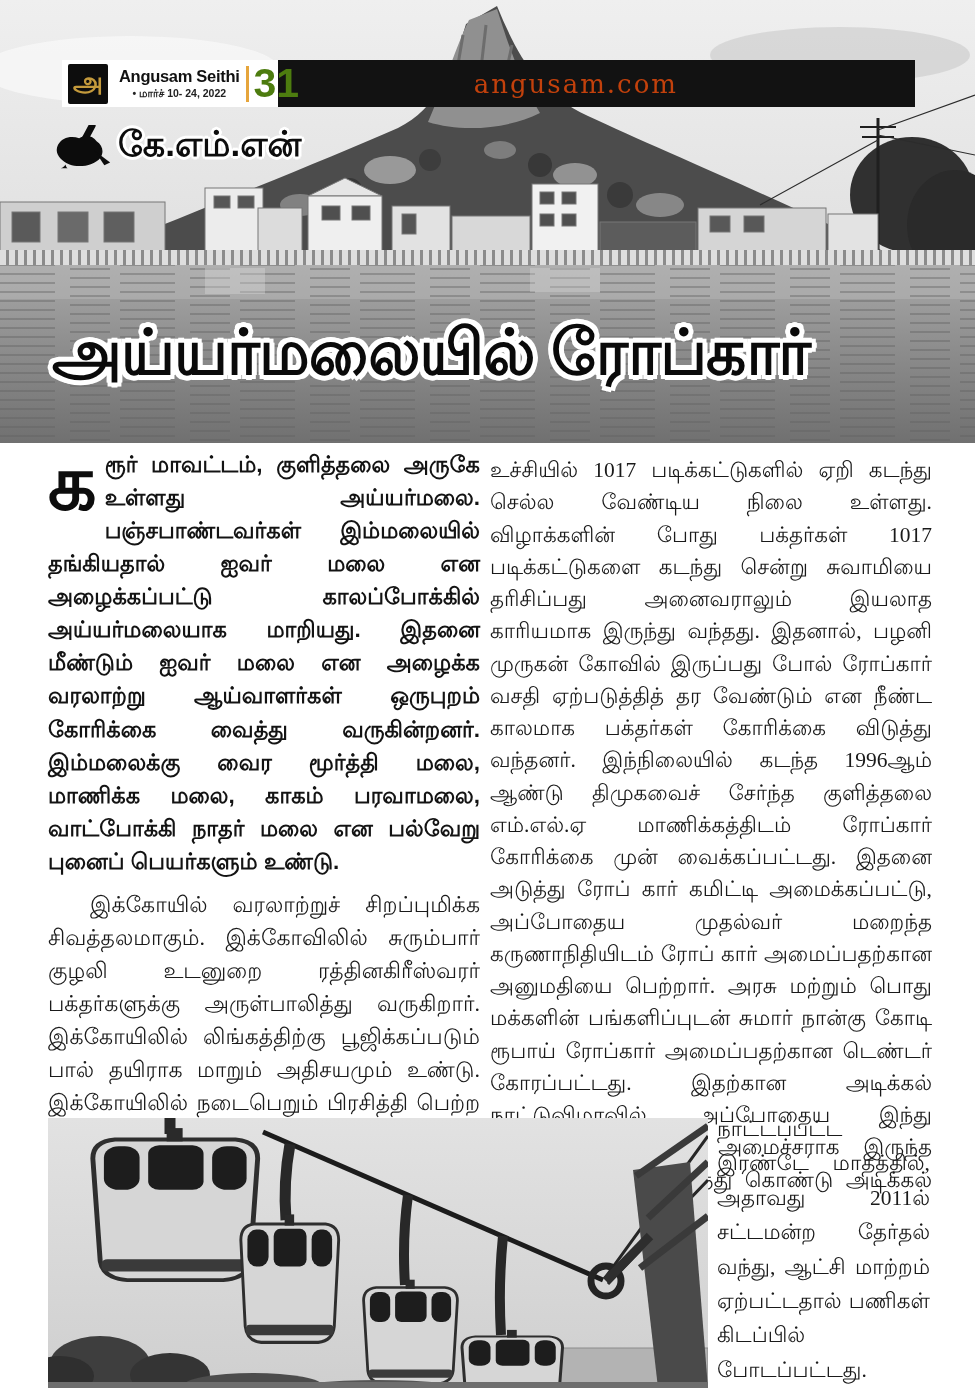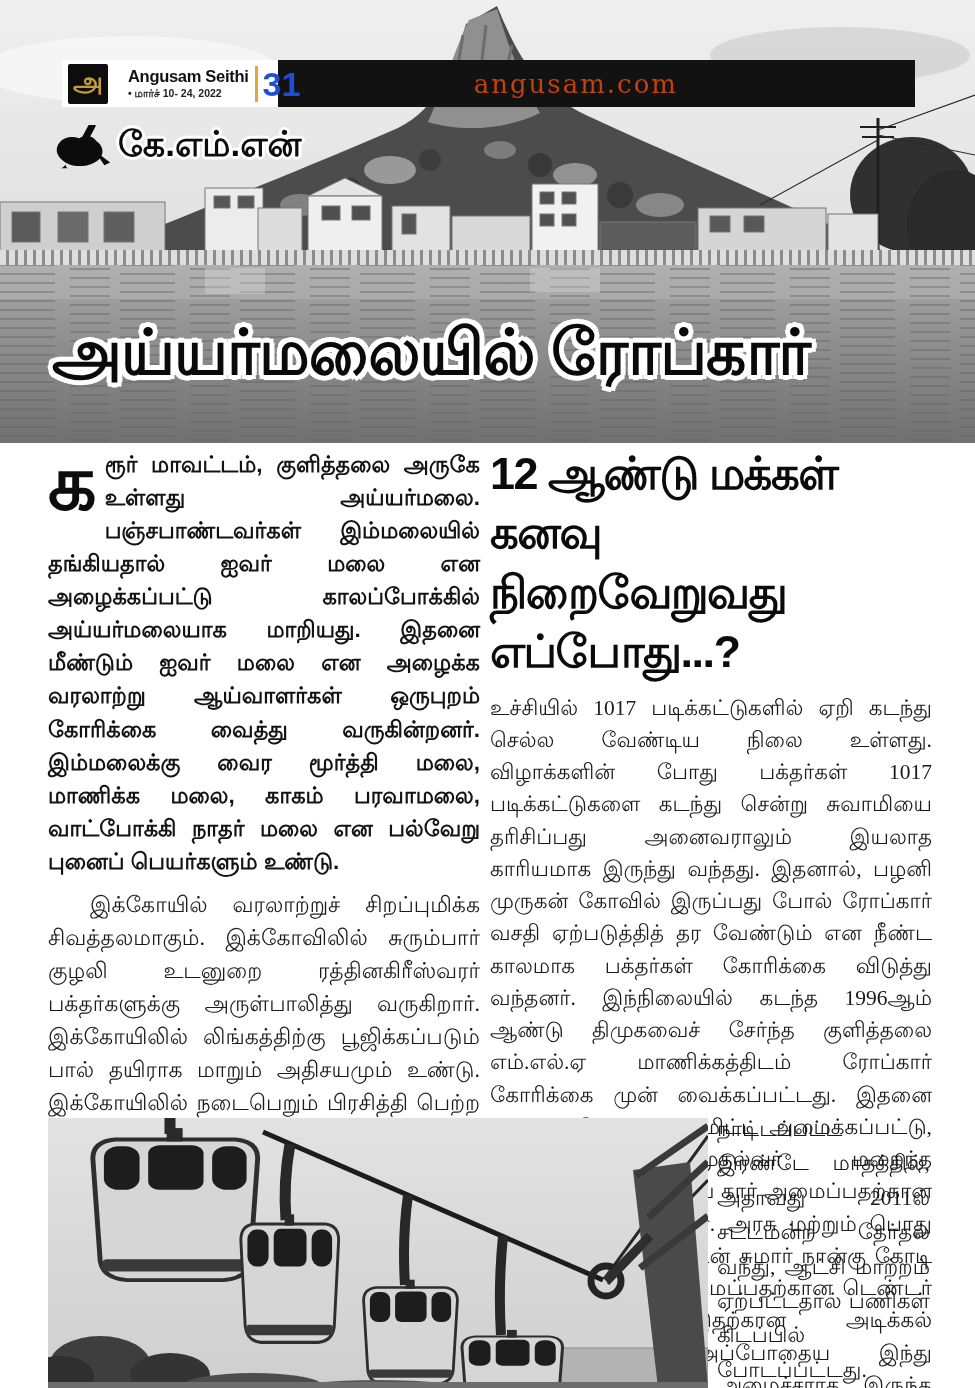--- a/index.html
+++ b/index.html
@@ -21,25 +21,25 @@
   }
   .masthead {
     position:absolute; left:0; top:0; width:216px; height:47px;
     background:#ffffff; display:flex; align-items:center; padding:3px 6px 3px 6px;
   }
   .logo-box {
     width:40px; height:40px; background:#0d0d0d; color:#c49a3c;
     display:flex; align-items:center; justify-content:center;
     font-size:27px; font-weight:bold; border-radius:2px; flex:0 0 auto;
   }
-  .brand-stack { margin-left:20px; line-height:1.05; white-space:nowrap; }
+  .brand-stack { margin-left:11px; line-height:1.05; white-space:nowrap; }
   .brand-title { font-size:16.5px; font-weight:bold; color:#111; letter-spacing:-0.3px; }
-  .brand-date { font-size:10.5px; font-weight:bold; color:#222; margin-top:2px; }
+  .brand-date { font-size:10.5px; font-weight:bold; color:#222; margin-top:2px;text-align:center; }
   .gold-divider { width:3px; height:36px; background:#e6a53c; margin:0 5px 0 6px; flex:0 0 auto; }
-  .page-number { font-size:34px; font-weight:bold; color:#1d4ed8; line-height:1; }
+  .page-number { font-size:41px; font-weight:bold; color:#4d7c0f; line-height:1; }
   .site-url {
     position:absolute; left:216px; width:400px; text-align:right;
     font-family:"DejaVu Serif","Liberation Serif",serif;
     font-size:26px; color:#c2410c; letter-spacing:2px;
   }
   .header-tagline {
     position:absolute; right:13px; font-size:27px; font-weight:bold;
     color:#ffffff; letter-spacing:0.5px; white-space:nowrap;
   }
 
@@ -217,22 +217,20 @@
   <div class="headline">அய்யர்மலையில் ரோப்கார்</div>
 
   <div class="col-left">
     <div class="para-sans">
       <span class="dropcap">க</span><span>ரூர் மாவட்டம், குளித்தலை அருகே உள்ளது அய்யர்மலை. பஞ்சபாண்டவர்கள் இம்மலையில் தங்கியதால் ஐவர் மலை என அழைக்கப்பட்டு காலப்போக்கில் அய்யர்மலையாக மாறியது. இதனை மீண்டும் ஐவர் மலை என அழைக்க வரலாற்று ஆய்வாளர்கள் ஒருபுறம் கோரிக்கை வைத்து வருகின்றனர். இம்மலைக்கு வைர மூர்த்தி மலை, மாணிக்க மலை, காகம் பரவாமலை, வாட்போக்கி நாதர் மலை  என பல்வேறு புனைப் பெயர்களும் உண்டு.</span>
     </div>
     <div class="para-serif">இக்கோயில் வரலாற்றுச் சிறப்புமிக்க சிவத்தலமாகும். இக்கோவிலில் சுரும்பார் குழலி உடனுறை ரத்தினகிரீஸ்வரர் பக்தர்களுக்கு அருள்பாலித்து வருகிறார். இக்கோயிலில் லிங்கத்திற்கு பூஜிக்கப்படும் பால் தயிராக மாறும் அதிசயமும் உண்டு. இக்கோயிலில் நடைபெறும் பிரசித்தி பெற்ற விழாக்கள் ஆன வைகாசி தேர் திருவிழா கார்த்திகை மாத சோம வார விழாக்கள் ஆகியவற்றில் ஆயிரக்கணக்கான பக்தர்கள் கலந்து கொள்வார்கள்.இக்கோவிலை குலதெய்வமாக வழிபடும் பக்தர்கள் தமிழகத்தில் பெரும்பாலான மாவட்டங்களில் உள்ளனர். அய்யர்மலையில் உள்ள இக்கோவில் மலை</div>
   </div>
 
   <div class="col-right">
-    <div class="subhead">12 ஆண்டு மக்கள் கனவு
-நிறைவேறுவது எப்போது...?</div>
     <div class="para-serif">உச்சியில் 1017 படிக்கட்டுகளில் ஏறி கடந்து செல்ல வேண்டிய நிலை உள்ளது. விழாக்களின் போது பக்தர்கள் 1017 படிக்கட்டுகளை கடந்து சென்று சுவாமியை தரிசிப்பது அனைவராலும் இயலாத காரியமாக இருந்து வந்தது. இதனால், பழனி முருகன் கோவில் இருப்பது போல் ரோப்கார் வசதி ஏற்படுத்தித் தர வேண்டும் என நீண்ட காலமாக பக்தர்கள் கோரிக்கை விடுத்து வந்தனர். இந்நிலையில் கடந்த 1996ஆம் ஆண்டு திமுகவைச் சேர்ந்த குளித்தலை எம்.எல்.ஏ மாணிக்கத்திடம் ரோப்கார் கோரிக்கை முன் வைக்கப்பட்டது. இதனை அடுத்து  ரோப் கார் கமிட்டி அமைக்கப்பட்டு, அப்போதைய முதல்வர் மறைந்த கருணாநிதியிடம் ரோப் கார் அமைப்பதற்கான அனுமதியை பெற்றார். அரசு மற்றும் பொது மக்களின் பங்களிப்புடன் சுமார் நான்கு கோடி ரூபாய் ரோப்கார் அமைப்பதற்கான டெண்டர் கோரப்பட்டது. இதற்கான அடிக்கல் நாட்டுவிழாவில் அப்போதைய இந்து அறநிலையத் துறை அமைச்சராக இருந்த  பெரிய கருப்பன் கலந்து கொண்டு அடிக்கல் நாட்டினார். அடிக்கல்</div>
   </div>
 
   <div class="col-narrow">நாட்டப்பட்ட இரண்டே மாதத்தில், அதாவது 2011ல் சட்டமன்ற தேர்தல் வந்து, ஆட்சி மாற்றம் ஏற்பட்டதால் பணிகள் கிடப்பில் போடப்பட்டது. பின்னர் பல்வேறு</div>
 
   <div class="bottom-photo">
     <svg viewBox="0 0 660 270" preserveAspectRatio="none">
       <defs>
         <linearGradient id="bsky" x1="0" y1="0" x2="0" y2="1">
           <stop offset="0" stop-color="#e2e2e2"></stop>

